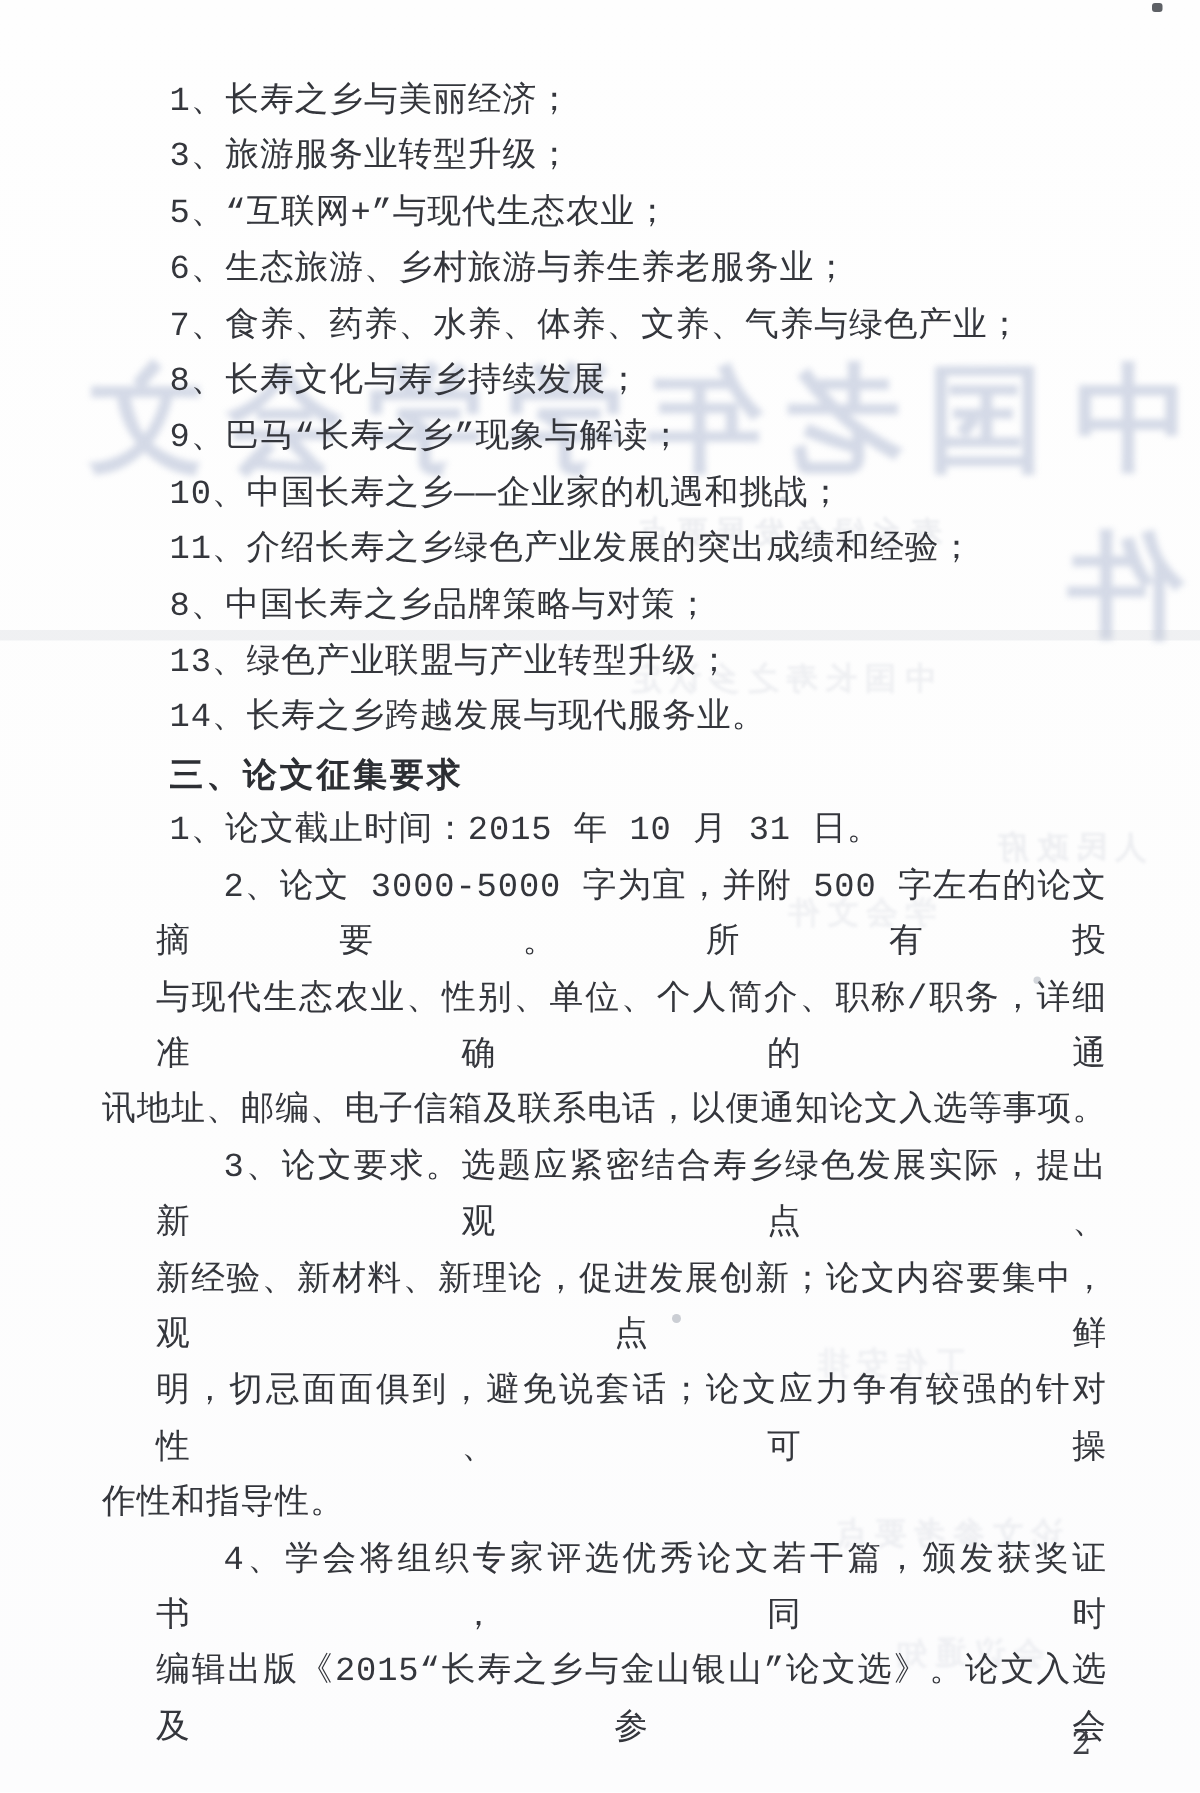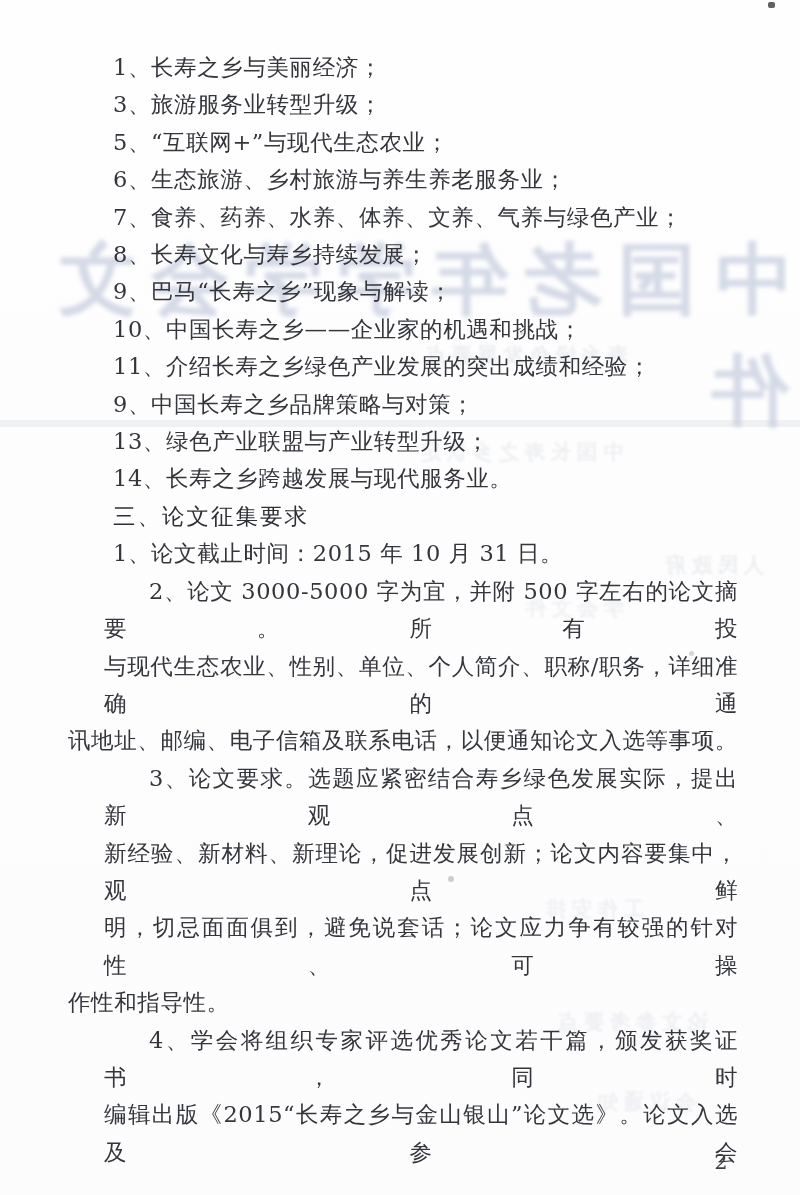--- a/index.html
+++ b/index.html
@@ -20,31 +20,32 @@
     left:68px;top:49px;width:670px;
     color:#34363c;
     font-size:22.5px;
     line-height:37.4px;
     z-index:3;
   }
   .line{
     margin:0;
     white-space:nowrap;
     letter-spacing:0.6px;
+    font-family:Liberation Mono, monospace;
   }
   .indent{ text-indent:2em; }
   .fill{
     white-space:normal;
     text-align:justify;
     text-align-last:justify;
     margin-left:36px;
   }
   .heading{
     font-family:"Liberation Sans", sans-serif;
-    font-weight:400;
+    font-weight:700;
     color:#2d2f34;
     letter-spacing:2px;
   }
   
   .page-number{
     position:absolute;
     left:706px;top:1150px;
     width:30px;
     text-align:center;
     font-size:21px;
@@ -124,21 +125,21 @@
   <div class="content">
       <p class="line indent">1、长寿之乡与美丽经济；</p>
       <p class="line indent">3、旅游服务业转型升级；</p>
       <p class="line indent">5、“互联网+”与现代生态农业；</p>
       <p class="line indent">6、生态旅游、乡村旅游与养生养老服务业；</p>
       <p class="line indent">7、食养、药养、水养、体养、文养、气养与绿色产业；</p>
       <p class="line indent">8、长寿文化与寿乡持续发展；</p>
       <p class="line indent">9、巴马“长寿之乡”现象与解读；</p>
       <p class="line indent">10、中国长寿之乡——企业家的机遇和挑战；</p>
       <p class="line indent">11、介绍长寿之乡绿色产业发展的突出成绩和经验；</p>
-      <p class="line indent">9、中国长寿之乡品牌策略与对策；</p>
+      <p class="line indent">8、中国长寿之乡品牌策略与对策；</p>
       <p class="line indent">13、绿色产业联盟与产业转型升级；</p>
       <p class="line indent">14、长寿之乡跨越发展与现代服务业。</p>
       <p class="line indent heading">三、论文征集要求</p>
       <p class="line indent">1、论文截止时间：2015 年 10 月 31 日。</p>
       <p class="line indent fill">2、论文 3000-5000 字为宜，并附 500 字左右的论文摘要。所有投</p>
       <p class="line fill">与现代生态农业、性别、单位、个人简介、职称/职务，详细准确的通</p>
       <p class="line">讯地址、邮编、电子信箱及联系电话，以便通知论文入选等事项。</p>
       <p class="line indent fill">3、论文要求。选题应紧密结合寿乡绿色发展实际，提出新观点、</p>
       <p class="line fill">新经验、新材料、新理论，促进发展创新；论文内容要集中，观点鲜</p>
       <p class="line fill">明，切忌面面俱到，避免说套话；论文应力争有较强的针对性、可操</p>

